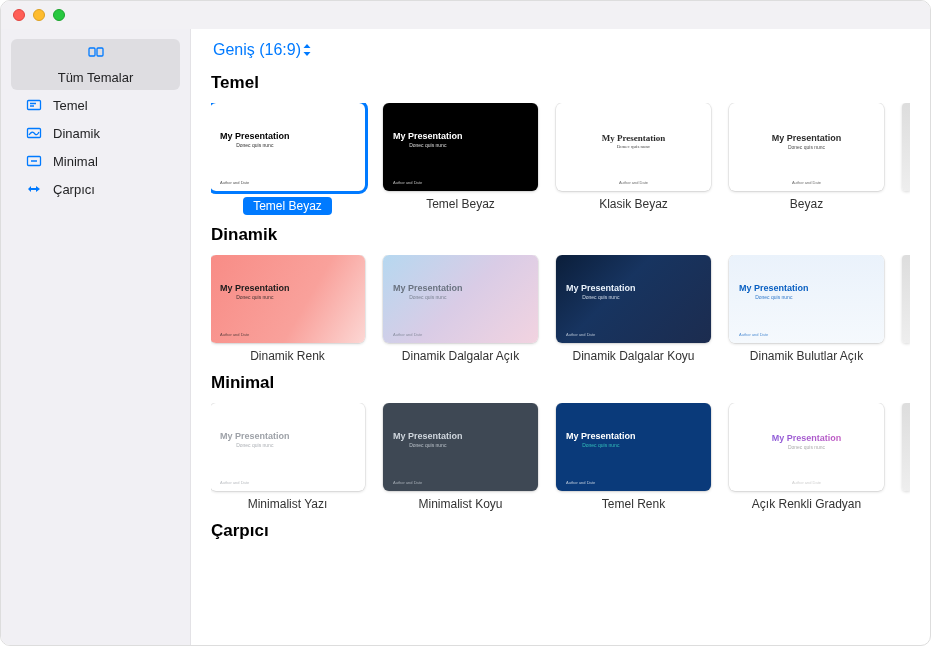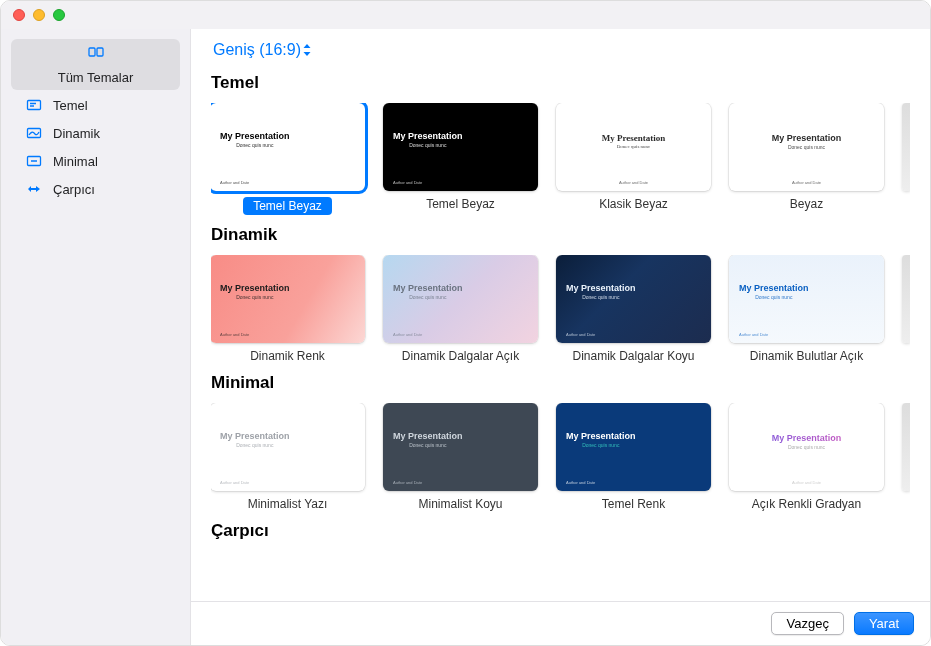--- a/index.html
+++ b/index.html
@@ -345,18 +345,14 @@
                 <div class="peek"></div>
               </div>
             </div>
           </div>
           <div class="section">
             <div class="section-title">Çarpıcı</div>
           </div>
         </div>
     </div>
 
-    <div class="footer">
-      <button class="btn">Vazgeç</button>
-      <button class="btn primary">Yarat</button>
-    </div>
   </div>
 </div>
 
 </body></html>

